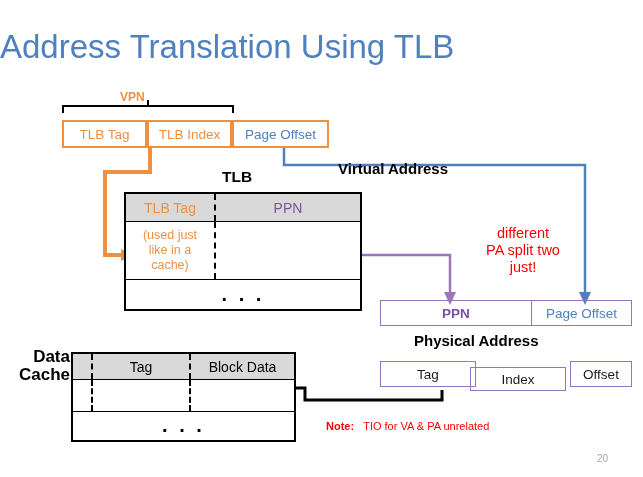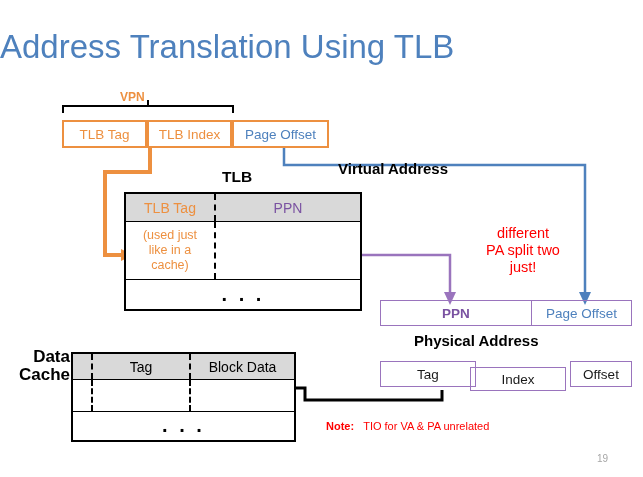--- a/index.html
+++ b/index.html
@@ -205,15 +205,15 @@
     <div style="display:flex;height:27px;width:100%;align-items:center;justify-content:center;">
       <span class="dots">. . .</span>
     </div>
   </div>
 
   <div class="abs red" id="note" style="left:326px;top:420px;">
     <b>Note:</b>
     <span style="display:inline-block;width:6px;"></span><span>TIO for VA &amp; PA unrelated</span>
   </div>
 
-  <div class="abs" id="pagenum" style="left:597px;top:453px;">19</div>
+  <div class="abs" id="pagenum" style="left:597px;top:453px;">20</div>
 
 </div>
 
 </body></html>

